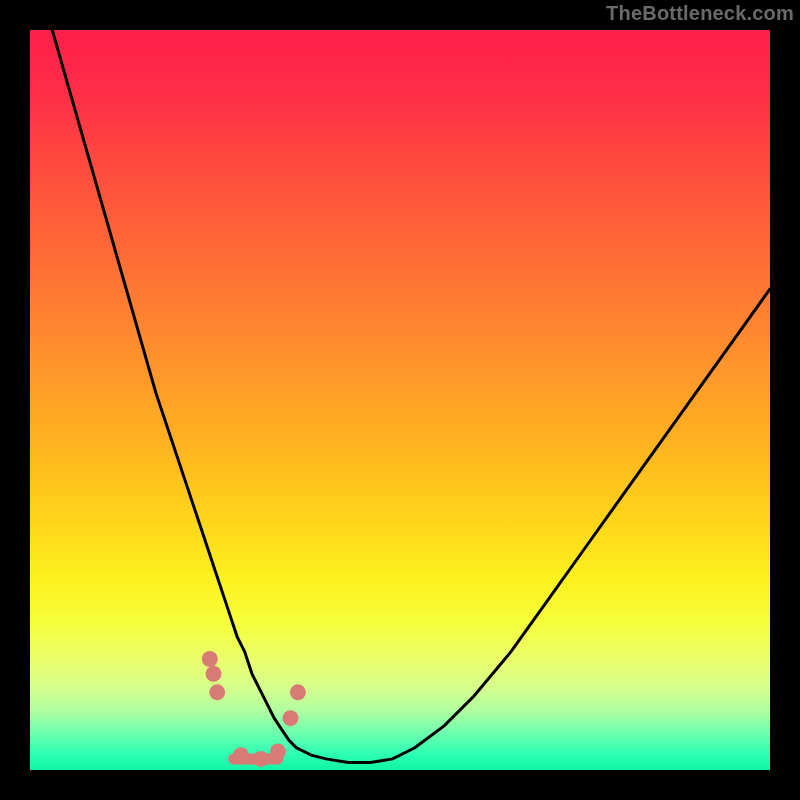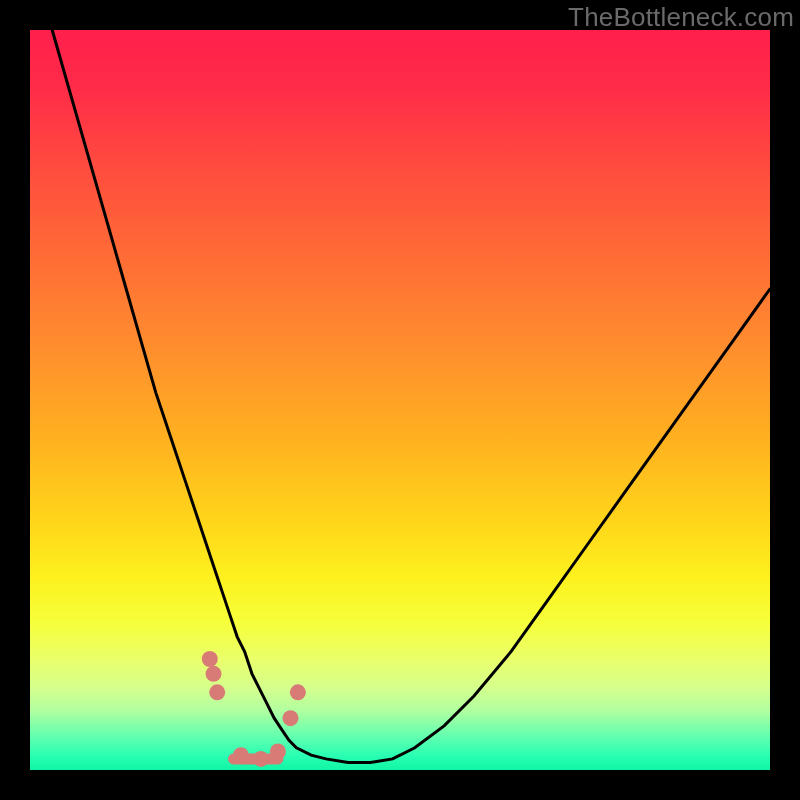--- a/index.html
+++ b/index.html
@@ -15,22 +15,22 @@
     position: relative;
     width: 800px;
     height: 800px;
     background: #000;
   }
   .watermark {
     position: absolute;
     top: 2px;
     right: 6px;
     color: #6a6a6a;
-    font-size: 26px;
-    font-weight: 400;
+    font-size: 20px;
+    font-weight: 700;
     z-index: 10;
     letter-spacing: 0.2px;
   }
   svg {
     position: absolute;
     top: 0;
     left: 0;
   }
 </style>
 </head>

